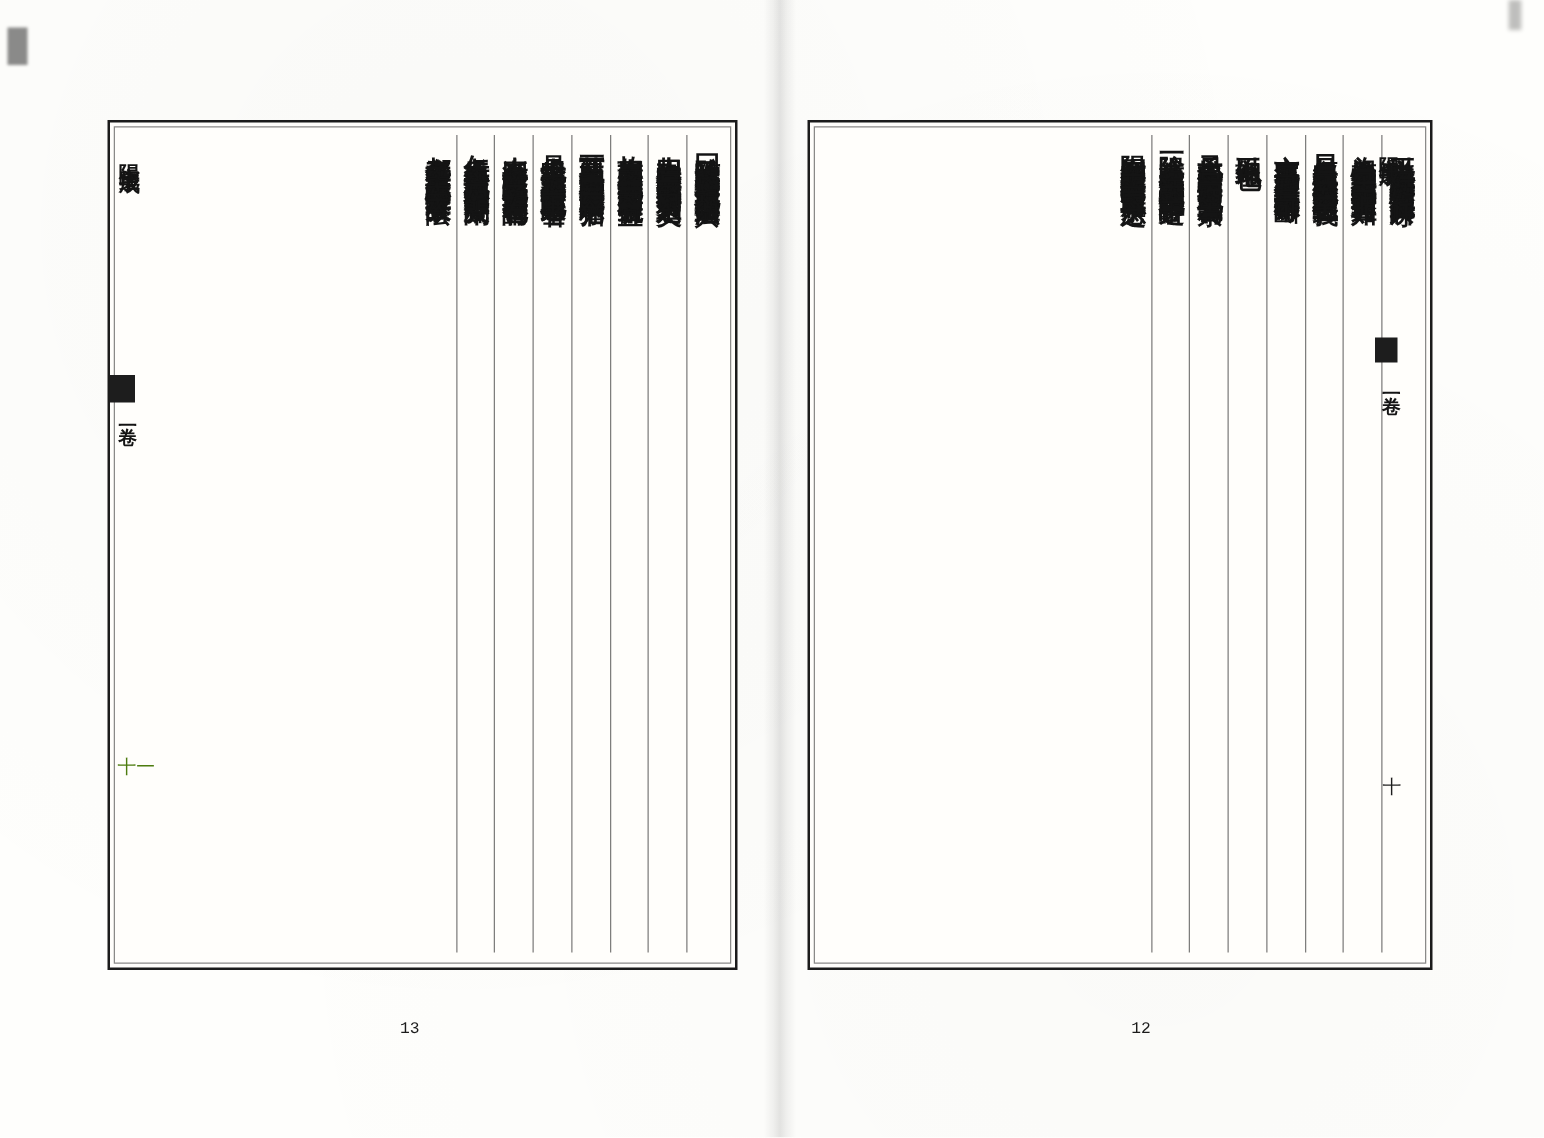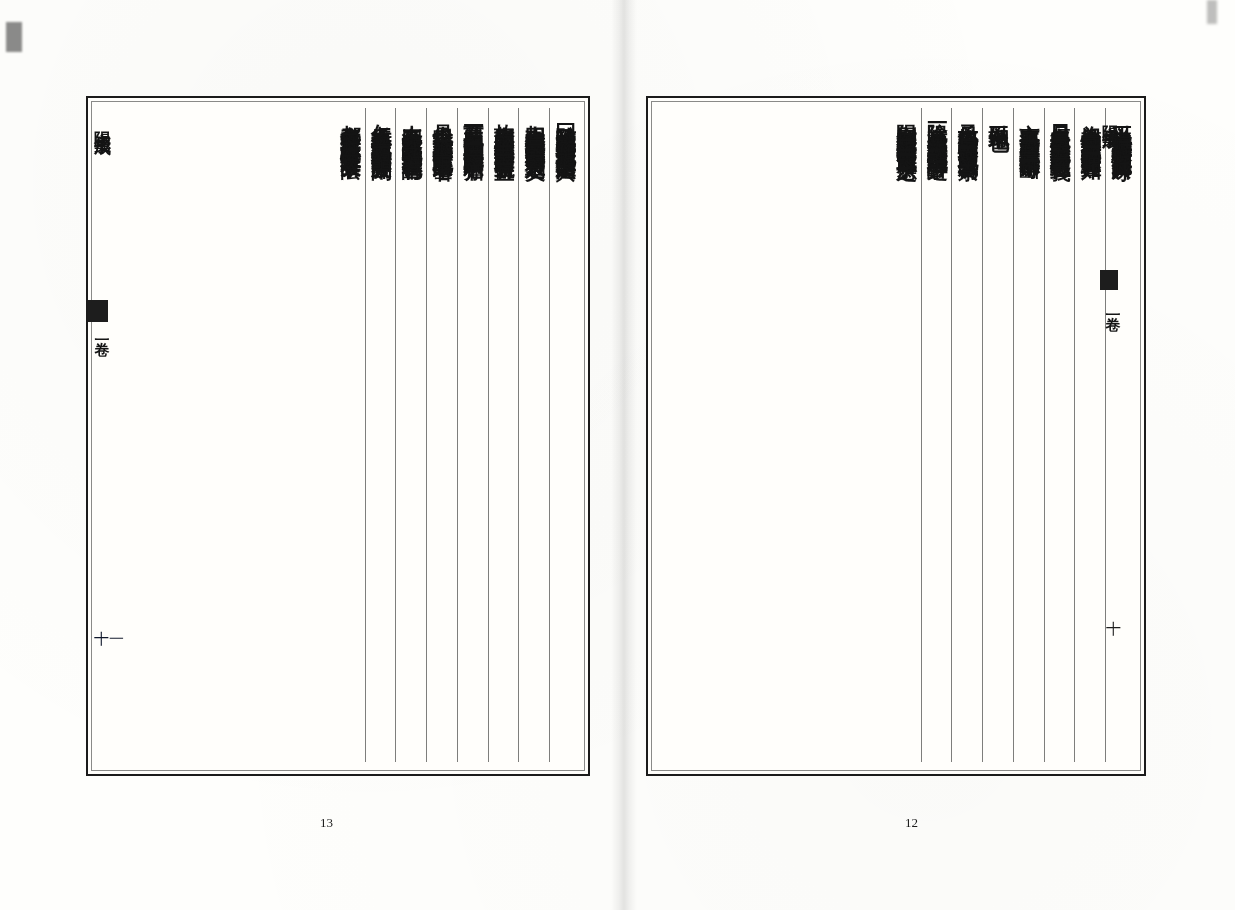--- a/index.html
+++ b/index.html
@@ -165,38 +165,38 @@
     position: absolute;
     left: 1100px;
     top: 270px;
     width: 18px;
     height: 20px;
     background: #1d1d1d;
   }
   .fold-tick {
     position: absolute;
     left: 94px;
-    top: 630px;
-    font-size: 15px;
-    color: #0f172a;
+    top: 604px;
+    font-size: 15px;
+    color: #4d7c0f;
     font-family: Liberation Serif, serif;
   }
   .fold-tick-right {
     position: absolute;
     left: 1106px;
     top: 620px;
     font-size: 15px;
     color: #1d1d1d;
     font-family: "DejaVu Serif", serif;
   }
 
   
   .page-number {
     position: absolute;
-    font-family: Liberation Serif, serif;
+    font-family: Liberation Mono, monospace;
     font-size: 13px;
     color: #1b1b1b;
   }
   #pagenum-left {
     left: 320px;
     top: 815px;
   }
   #pagenum-right {
     left: 905px;
     top: 815px;

